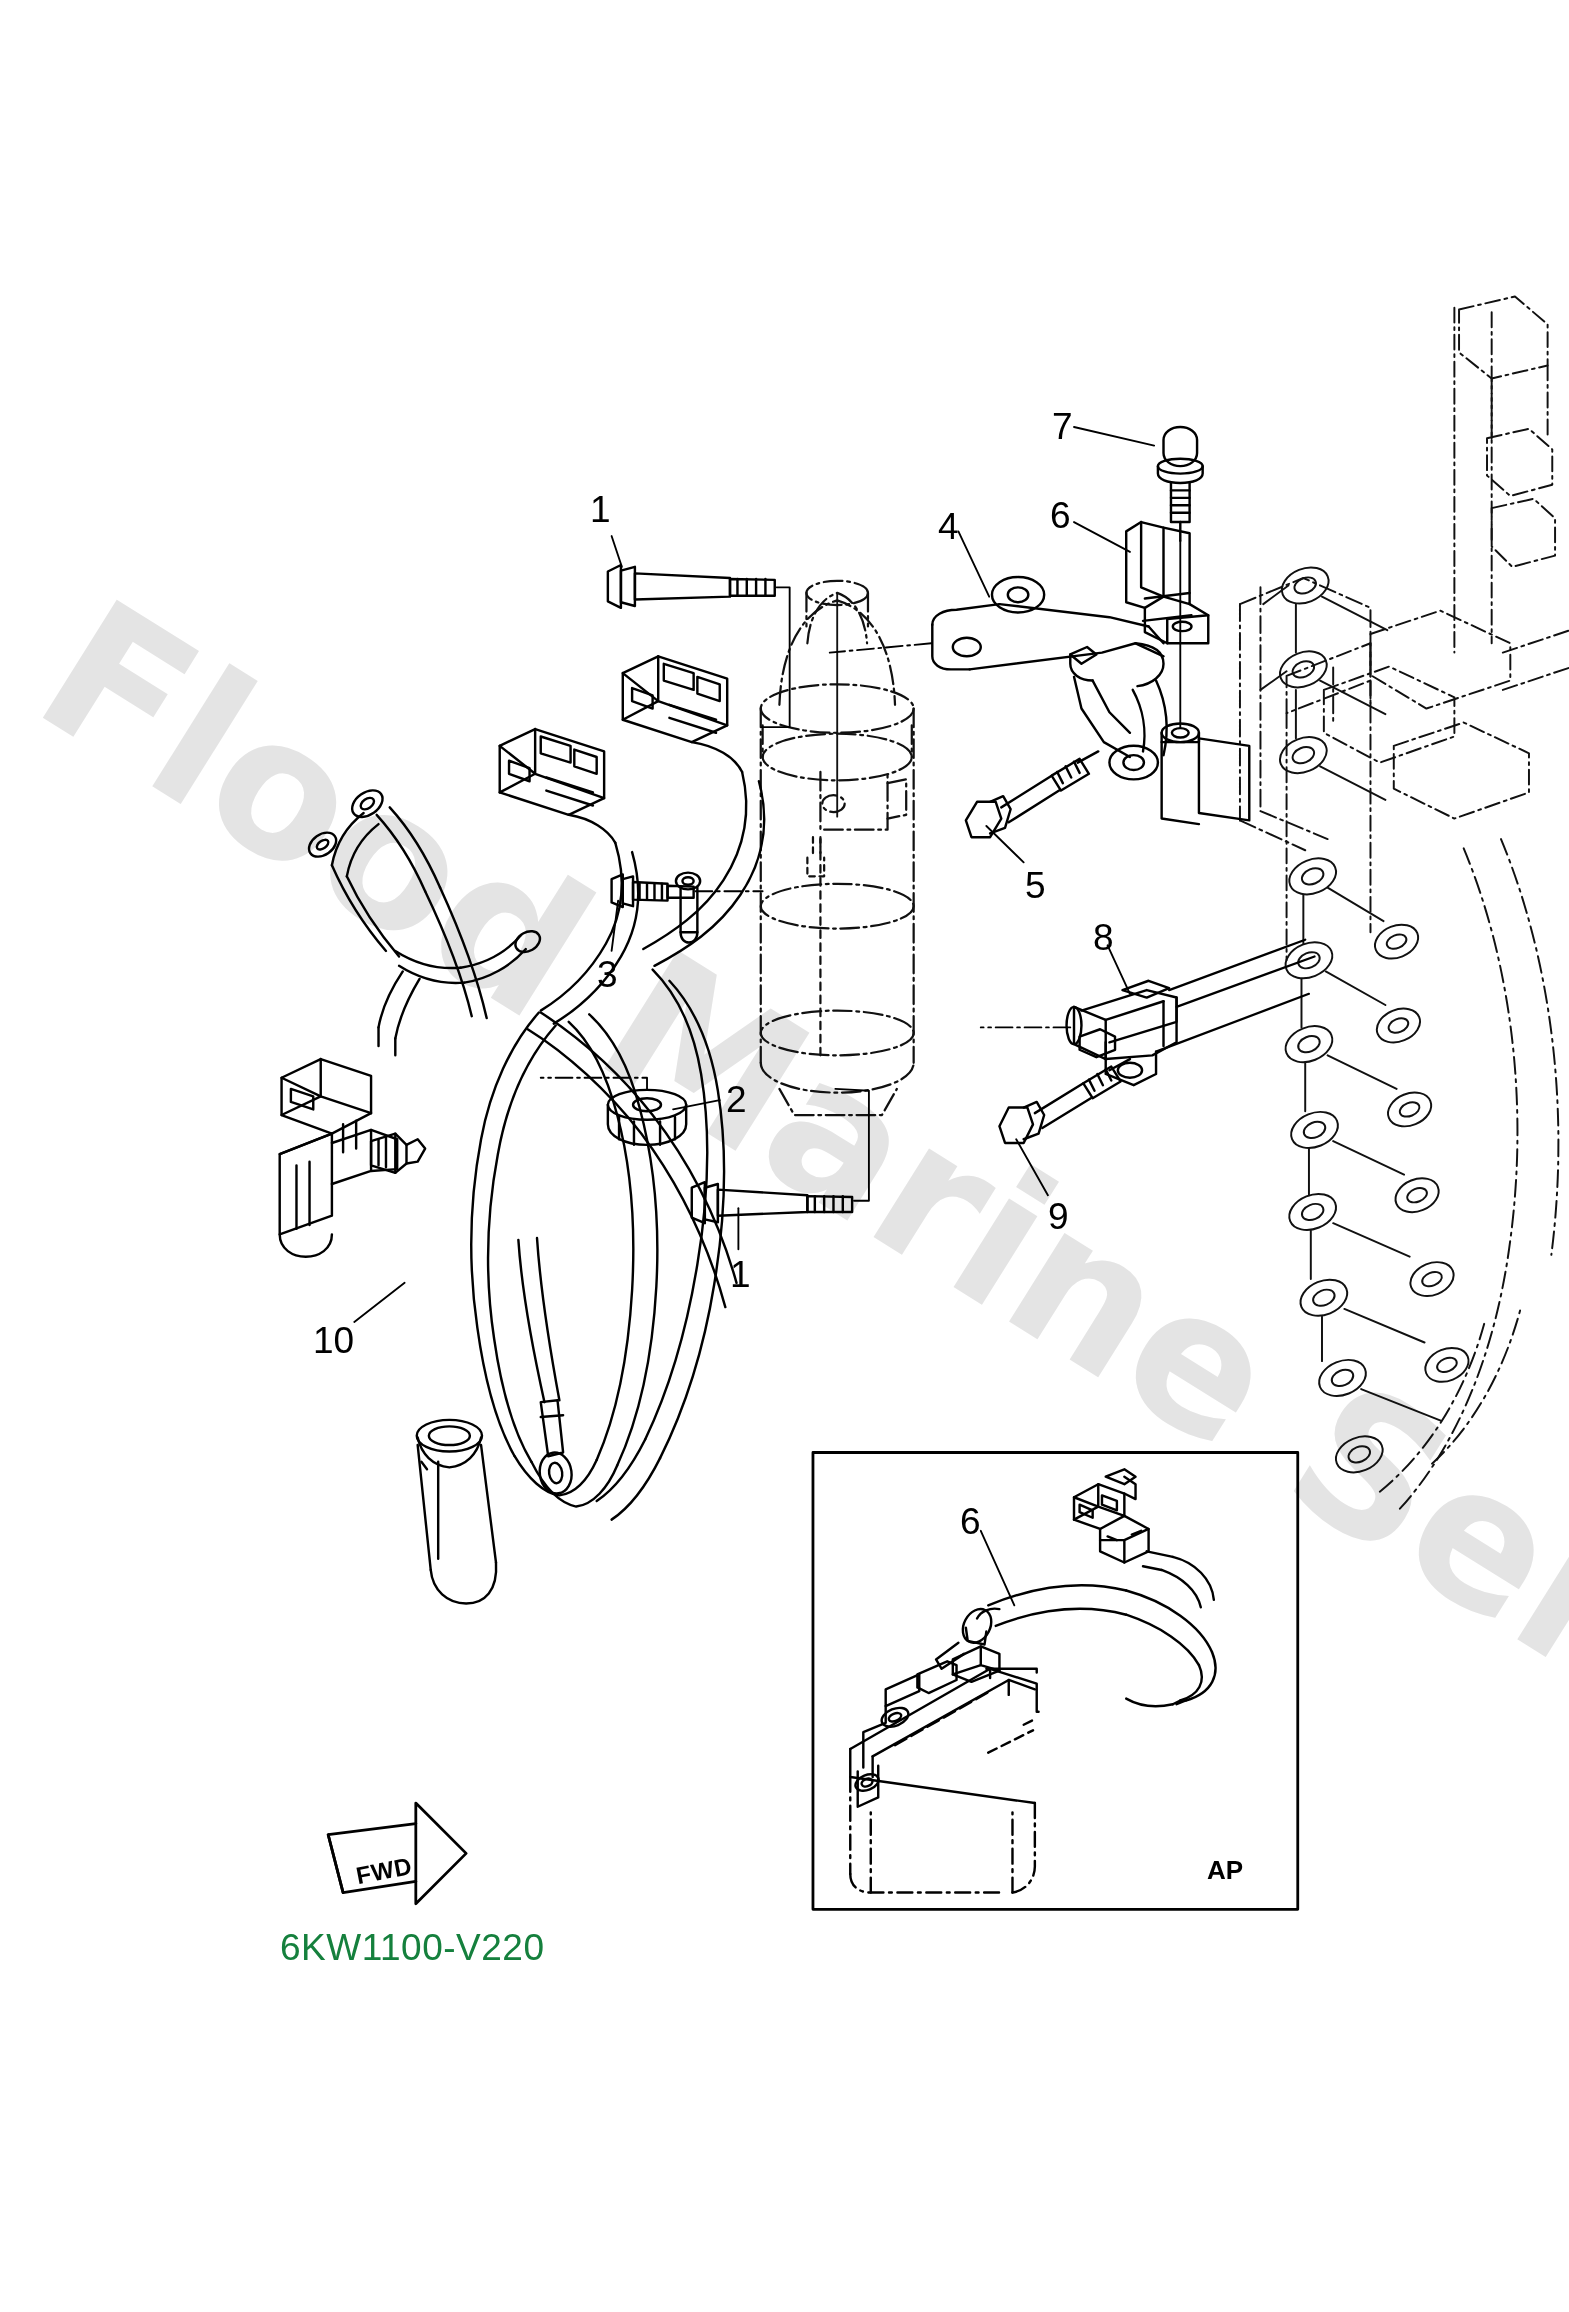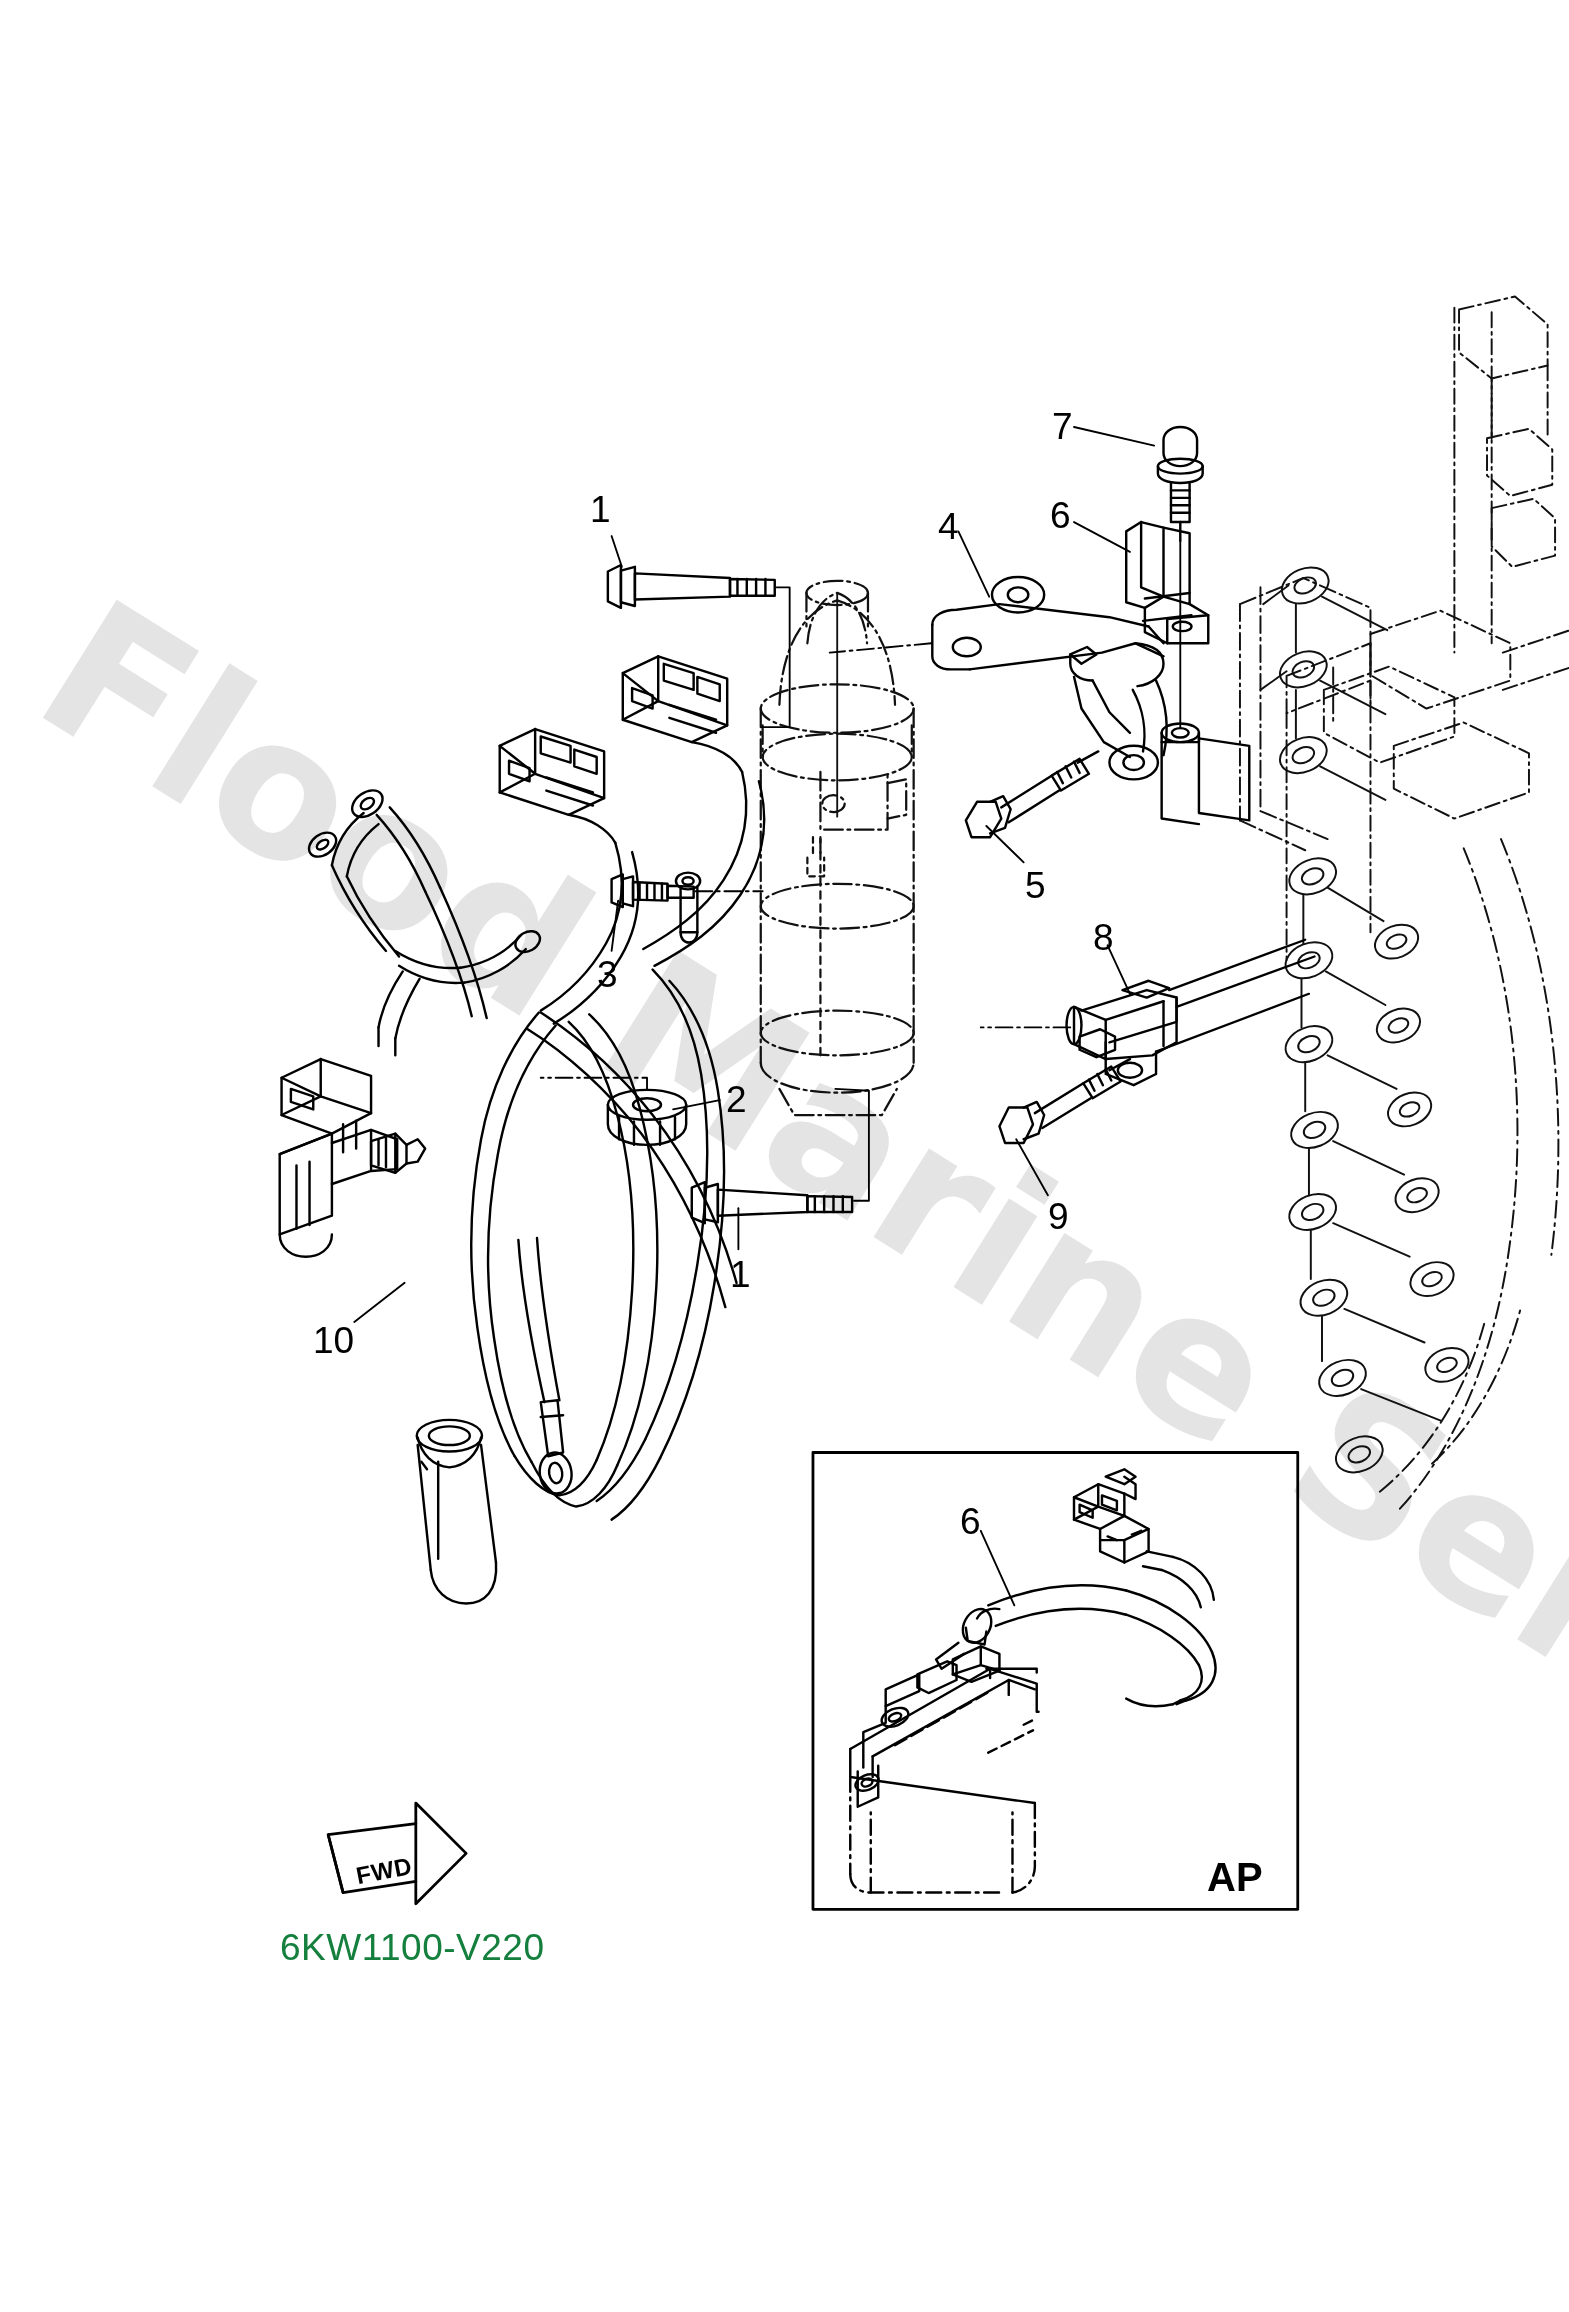--- a/index.html
+++ b/index.html
@@ -59,21 +59,21 @@
     color: #15803d;
     z-index: 20;
     white-space: nowrap;
   }
   #ap-label {
     position: absolute;
     left: 1207px;
     top: 1855px;
     font-family: "Liberation Sans", sans-serif;
     font-weight: bold;
-    font-size: 40px;
+    font-size: 26px;
     color: #000000;
     z-index: 20;
   }
   #fwd-text {
     position: absolute;
     left: 356px;
     top: 1857px;
     font-family: "Liberation Sans", sans-serif;
     font-weight: bold;
     font-size: 24px;

